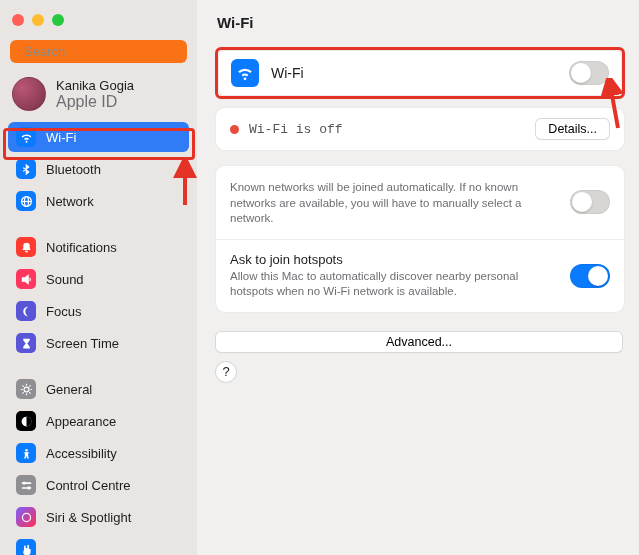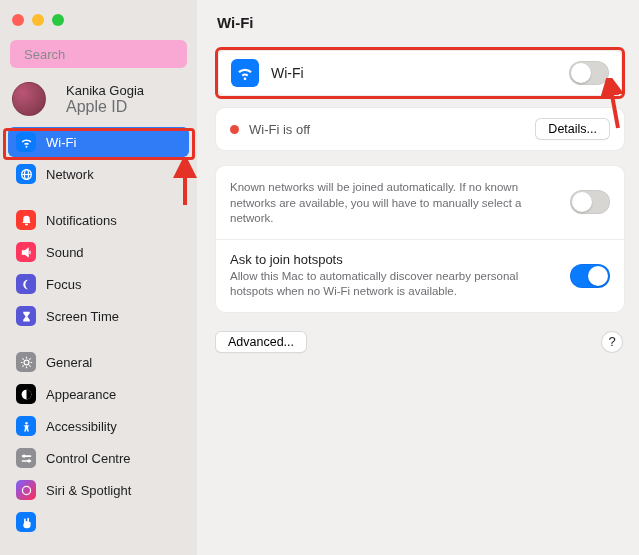--- a/index.html
+++ b/index.html
@@ -23,21 +23,21 @@
     overflow-y: auto;
     position: relative;
   }
   .traffic-lights { display: flex; gap: 8px; padding: 4px 12px 10px 12px; }
   .tl { width: 12px; height: 12px; border-radius: 50%; }
   .tl-red { background: #ff5f57; }
   .tl-yellow { background: #febc2e; }
   .tl-green { background: #28c840; }
   .search-box {
     margin: 4px 10px 10px 10px;
-    background: #f9a8d4;
+    background: #f97316;
     border-radius: 6px;
     display: flex;
     align-items: center;
     padding: 4px 8px;
     height: 28px;
     color: #8a8a8a;
   }
   .search-box input {
     border: none;
     background: transparent;
@@ -45,21 +45,21 @@
     font-size: 13px;
     color: #444;
     flex: 1;
     margin-left: 6px;
   }
   .search-box input::placeholder { color: #8a8a8a; }
   .account {
     display: flex;
     align-items: center;
     padding: 4px 12px 10px 12px;
-    gap: 20px;
+    gap: 10px;
   }
   .avatar {
     width: 34px; height: 34px; border-radius: 50%;
     background: radial-gradient(circle at 30% 30%, #b57, #734);
     border: 1px solid rgba(0,0,0,.1);
   }
   .account-name { font-size: 13px; font-weight: 500; }
   .account-sub { font-size: 16px; color: #6e6e73; }
   .sidebar-list { display: flex; flex-direction: column; padding: 0 8px; }
   .sidebar-item {
@@ -133,30 +133,30 @@
   .toggle::after {
     content: ""; position: absolute; width: 20px; height: 20px; border-radius: 50%;
     background: #fff; top: 2px; left: 2px; box-shadow: 0 1px 2px rgba(0,0,0,.2);
   }
   .toggle.on { background: #0a7aff; }
   .toggle.on::after { left: 18px; }
   .status-row {
     display:flex; align-items:center; padding: 10px 14px; gap: 10px;
   }
   .status-dot { width:9px; height:9px; border-radius:50%; background:#e94b3c; }
-  .status-text { color:#555; flex:1; }
+  .status-text { color:#555; flex:1;font-family:Liberation Mono, monospace; }
   .btn {
     background:#fff; border:1px solid rgba(0,0,0,.15); border-radius:6px;
     padding:3px 12px; font-size:12.5px; cursor:pointer;
     box-shadow: 0 1px 0 rgba(0,0,0,.02);
   }
   .section-title { font-size: 13px; font-weight: 500; }
   .section-desc { font-size: 11.5px; color: #6e6e73; margin-top: 2px; max-width: 320px; line-height:1.35; }
   .row .col { flex:1; }
-  .bottom-bar { display:flex; justify-content:space-between; gap:16px; padding: 4px 2px 12px 0; }
+  .bottom-bar { display:flex; justify-content:flex-end; gap:8px; padding: 4px 2px 12px 0; flex-direction: column; }
   .help-btn {
     width:22px; height:22px; border-radius:50%;
     background:#fff; border:1px solid rgba(0,0,0,.15);
     font-size:13px; display:flex; align-items:center; justify-content:center;
     cursor:pointer;
   }
 
   .highlight-header {
     border: 3px solid #e53226;
     border-radius:6px;
@@ -196,20 +196,28 @@
     </div>
 
     <div class="sidebar-list">
       <div class="sidebar-item selected">
         <span class="icon bg-blue">
             <svg class="ic-svg" viewBox="0 0 16 16">
               <path d="M8 12a1.2 1.2 0 100 2.4A1.2 1.2 0 008 12zm-3-2.5a5 5 0 016 0l-1.2 1.5a3 3 0 00-3.6 0zM2 6.5a9 9 0 0112 0l-1.3 1.5a7 7 0 00-9.4 0z"></path>
             </svg>
           </span>
         <span>Wi-Fi</span>
+      </div>
+      <div class="sidebar-item">
+        <span class="icon bg-blue">
+            <svg class="ic-svg" viewBox="0 0 16 16">
+              <path d="M7 1l5 4-4 3 4 3-5 4V9L4 11V9l3-1-3-1V5l3 2z"></path>
+            </svg>
+          </span>
+        <span>Bluetooth</span>
       </div>
       <div class="sidebar-item">
         <span class="icon bg-blue">
             <svg class="ic-svg" viewBox="0 0 16 16">
               <circle cx="8" cy="8" r="6" fill="none" stroke="#fff" stroke-width="1.5"></circle>
               <ellipse cx="8" cy="8" rx="2.5" ry="6" fill="none" stroke="#fff" stroke-width="1.5"></ellipse>
               <line x1="2" y1="8" x2="14" y2="8" stroke="#fff" stroke-width="1.5"></line>
             </svg>
           </span>
         <span>Network</span>

